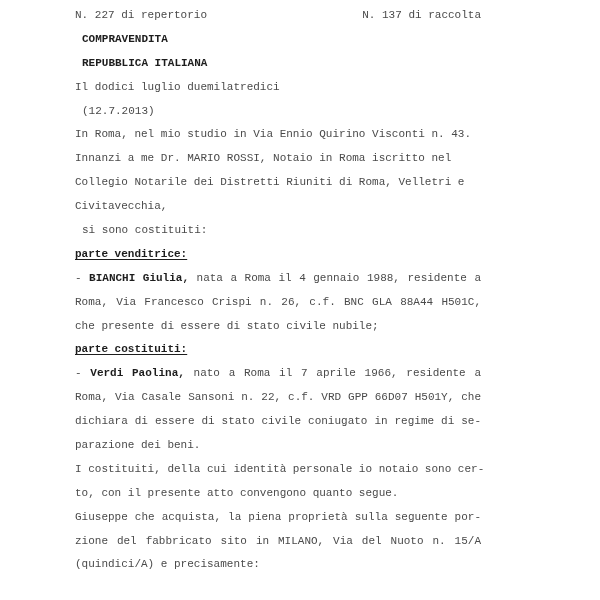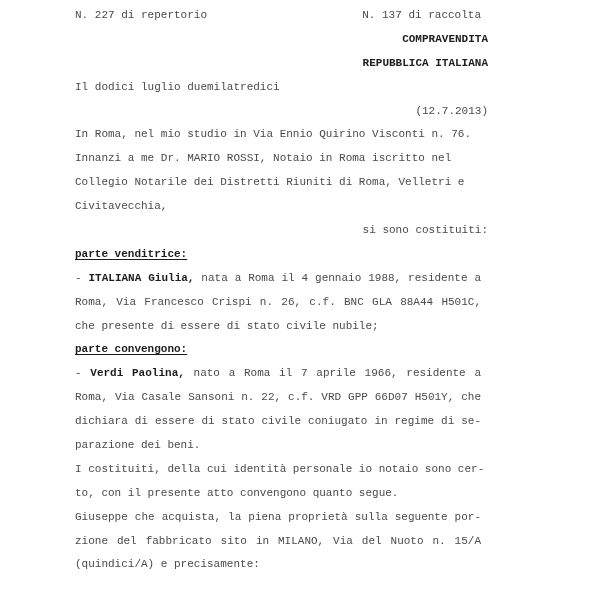--- a/index.html
+++ b/index.html
@@ -25,21 +25,21 @@
   .doc {
     width: 406px;
   }
   .line {
     height: 23.9px;
     line-height: 23.9px;
     white-space: pre;
     position: relative;
   }
   .line.center {
-    text-align: right;
+    text-align: left;
     left: 7px;
   }
   .line.justify {
     white-space: normal;
     text-align: justify;
     text-align-last: justify;
   }
   .line.split {
     display: flex;
     justify-content: space-between;
@@ -56,30 +56,30 @@
 </head>
 <body>
 
 <div class="page">
   <div class="doc" id="doc">
       <div class="line split"><span>N. 227 di repertorio</span><span>N. 137 di raccolta</span></div>
       <div class="line center"><span class="seg-b ">COMPRAVENDITA</span></div>
       <div class="line center"><span class="seg-b ">REPUBBLICA ITALIANA</span></div>
       <div class="line"><span class="">Il dodici luglio duemilatredici</span></div>
       <div class="line center"><span class="">(12.7.2013)</span></div>
-      <div class="line"><span class="">In Roma, nel mio studio in Via Ennio Quirino Visconti n. 76.</span></div>
+      <div class="line"><span class="">In Roma, nel mio studio in Via Ennio Quirino Visconti n. 43.</span></div>
       <div class="line"><span class="">Innanzi a me Dr. MARIO ROSSI, Notaio in Roma iscritto nel</span></div>
       <div class="line"><span class="">Collegio Notarile dei Distretti Riuniti di Roma, Velletri e</span></div>
       <div class="line"><span class="">Civitavecchia,</span></div>
       <div class="line center"><span class="">si sono costituiti:</span></div>
       <div class="line"><span class="seg-b seg-u">parte venditrice:</span></div>
-      <div class="line justify"><span class="">- </span><span class="seg-b ">ITALIANA Giulia,</span><span class=""> nata a Roma il 4 gennaio 1988, residente a</span></div>
+      <div class="line justify"><span class="">- </span><span class="seg-b ">BIANCHI Giulia,</span><span class=""> nata a Roma il 4 gennaio 1988, residente a</span></div>
       <div class="line justify"><span class="">Roma, Via Francesco Crispi n. 26, c.f. BNC GLA 88A44 H501C,</span></div>
       <div class="line"><span class="">che presente di essere di stato civile nubile;</span></div>
-      <div class="line"><span class="seg-b seg-u">parte convengono:</span></div>
+      <div class="line"><span class="seg-b seg-u">parte costituiti:</span></div>
       <div class="line justify"><span class="">- </span><span class="seg-b ">Verdi Paolina,</span><span class=""> nato a Roma il 7 aprile 1966, residente a</span></div>
       <div class="line justify"><span class="">Roma, Via Casale Sansoni n. 22, c.f. VRD GPP 66D07 H501Y, che</span></div>
       <div class="line justify"><span class="">dichiara di essere di stato civile coniugato in regime di se-</span></div>
       <div class="line"><span class="">parazione dei beni.</span></div>
       <div class="line"><span class="">I costituiti, della cui identità personale io notaio sono cer-</span></div>
       <div class="line"><span class="">to, con il presente atto convengono quanto segue.</span></div>
       <div class="line justify"><span class="">Giuseppe che acquista, la piena proprietà sulla seguente por-</span></div>
       <div class="line justify"><span class="">zione del fabbricato sito in MILANO, Via del Nuoto n. 15/A</span></div>
       <div class="line"><span class="">(quindici/A) e precisamente:</span></div>
     </div>

